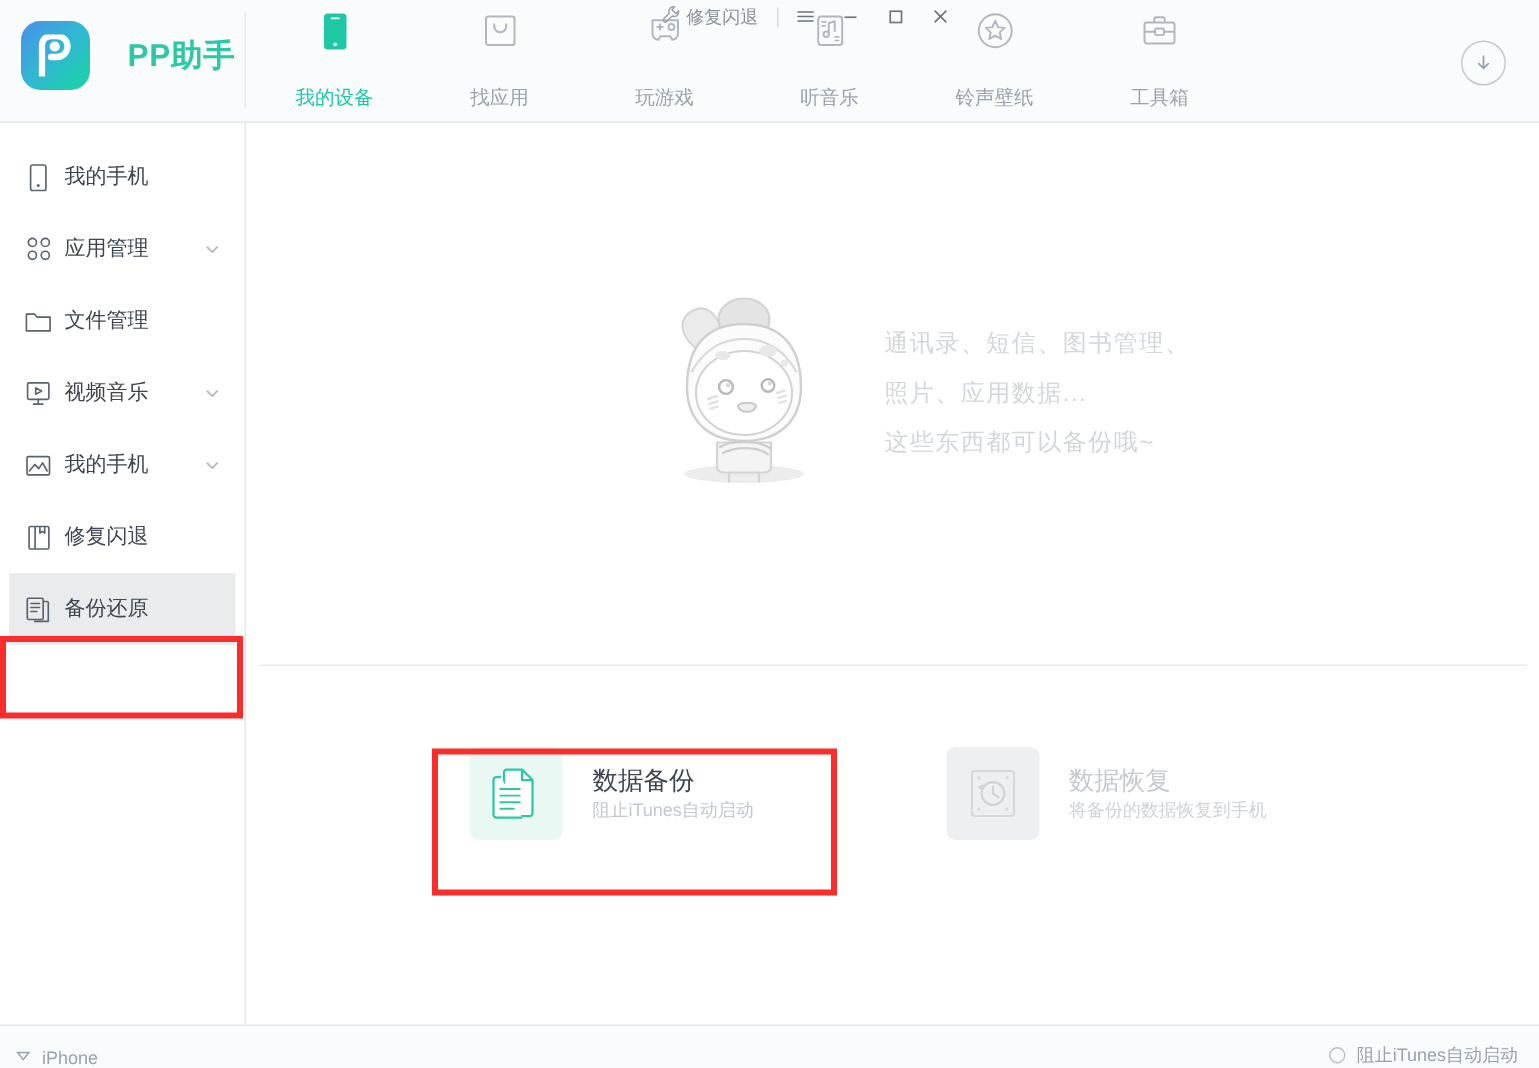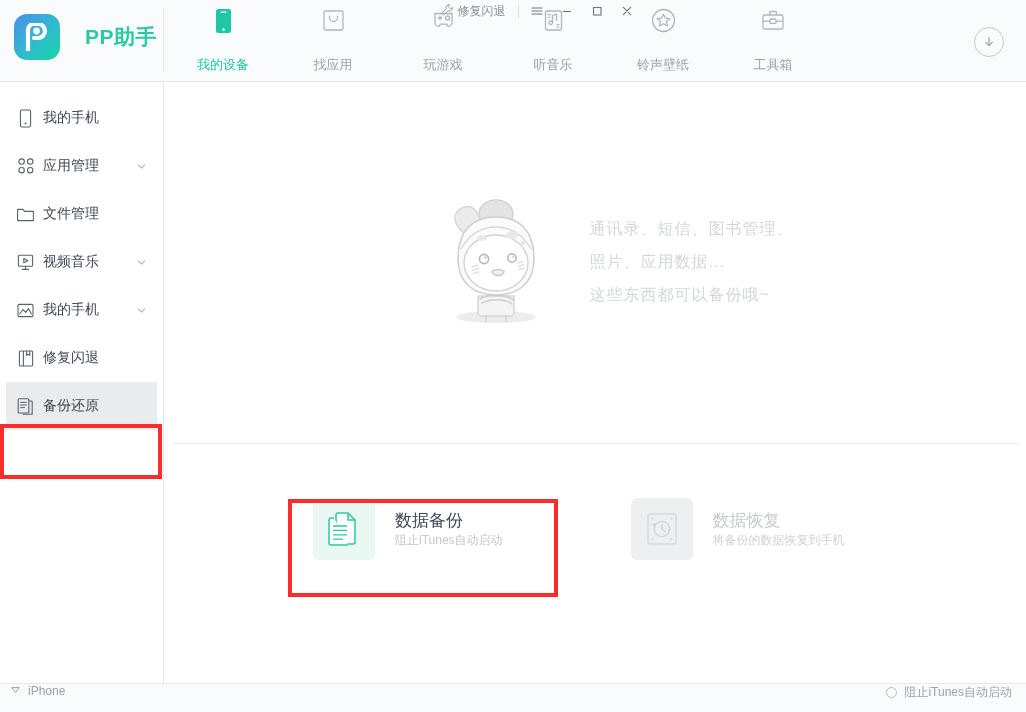--- a/index.html
+++ b/index.html
@@ -129,21 +129,21 @@
   .card-txt { display: flex; flex-direction: column; }
   .card-title { font-size: 17px; color: #3f4651; }
   .card.disabled .card-title { color: #c6cace; }
   .card-sub { font-size: 12px; color: #c3c8cd; }
   .card.disabled .card-sub { color: #cfd3d7; }
 
   
   .statusbar {
     position: absolute; left: 0; bottom: 0; width: 1026px; height: 29px;
     background: #fafbfc; border-top: 1px solid #e4e8ec;
-    display: flex; align-items: flex-start; justify-content: space-between;
+    display: flex; align-items: flex-end; justify-content: space-between;
     padding: 0 14px 0 10px; font-size: 12px; color: #9aa2ab;
   }
   .sb-left, .sb-right { display: flex; align-items: center; gap: 7px; cursor: pointer; }
   .sb-ring { width: 11px; height: 11px; border-radius: 50%; border: 1px solid #b9bfc5; }
 </style>
 </head>
 <body>
 
 <div id="app">
 

